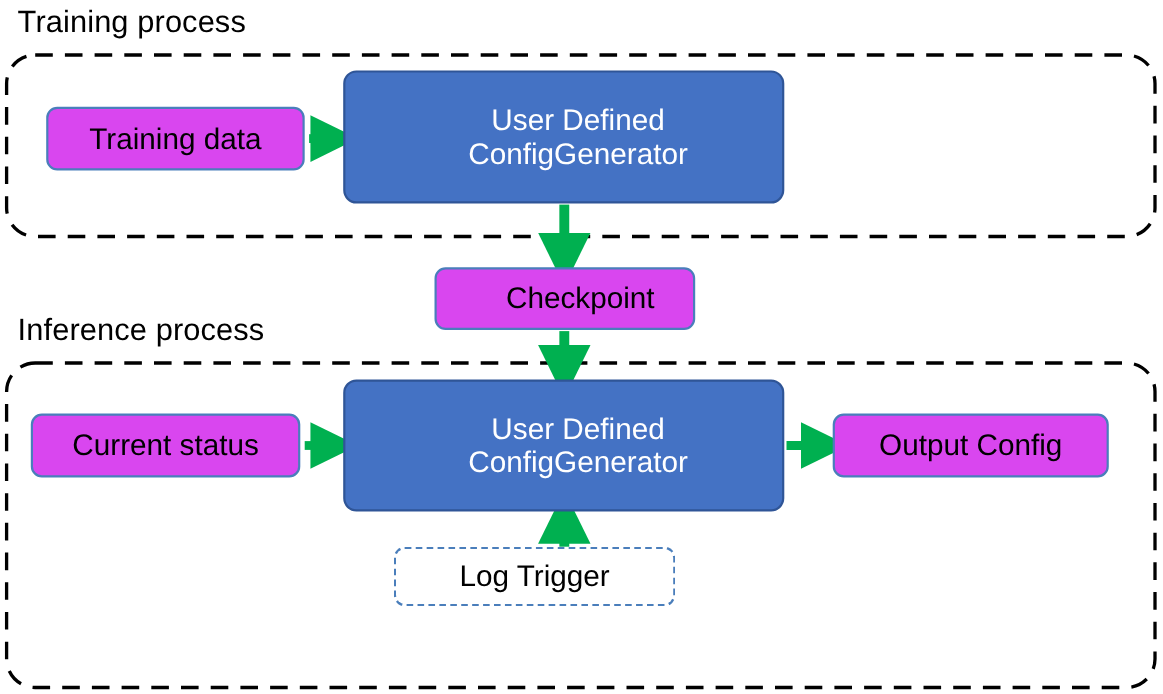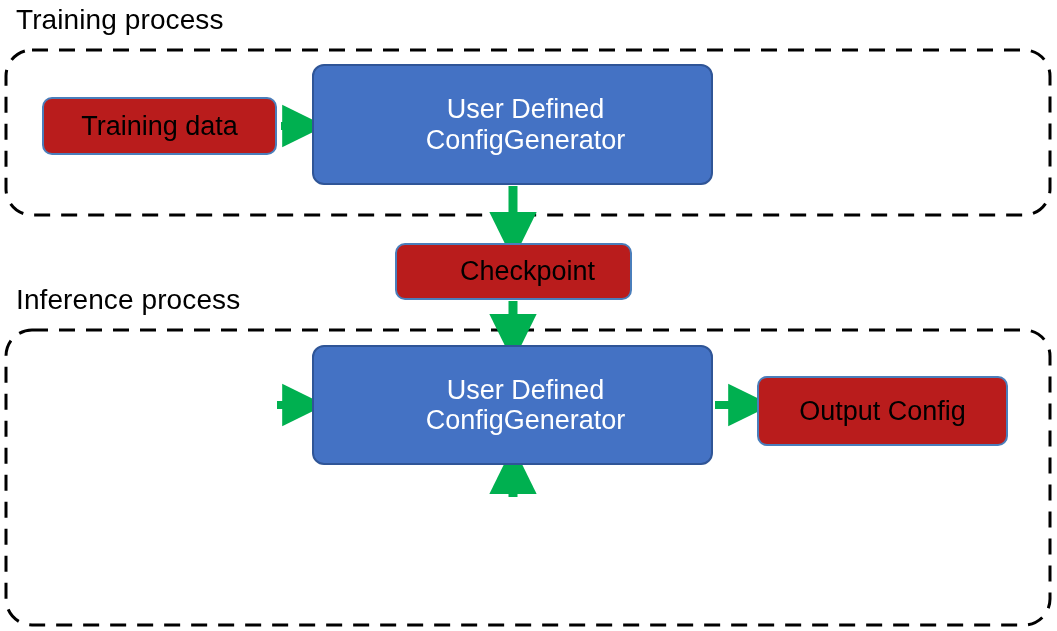--- a/index.html
+++ b/index.html
@@ -41,21 +41,21 @@
     position: absolute;
     box-sizing: border-box;
     display: flex;
     align-items: center;
     justify-content: center;
     text-align: center;
     line-height: 1.13;
   }
   
   .node-light {
-    background: #b91c1c;
+    background: #d946ef;
     border: 2px solid #4A7EBB;
     border-radius: 10px;
     color: #000000;
     font-size: 27px;
   }
   
   .node-process {
     background: #4472C4;
     border: 2px solid #2F5597;
     border-radius: 12px;
@@ -69,21 +69,21 @@
     border-radius: 10px;
     color: #000000;
     font-size: 27px;
   }
 
   #box-training-data   { left: 42px;  top: 97px;  width: 235px; height: 58px; }
   #box-udcg-training   { left: 312px; top: 64px;  width: 401px; height: 121px; }
   #box-checkpoint      { left: 395px; top: 243px; width: 237px; height: 57px; padding-left: 28px; }
   #box-current-status  { left: 28px;  top: 376px; width: 245px; height: 58px; }
   #box-udcg-inference  { left: 312px; top: 345px; width: 401px; height: 120px; }
-  #box-output-config   { left: 757px; top: 376px; width: 251px; height: 70px; }
+  #box-output-config   { left: 757px; top: 376px; width: 251px; height: 58px; }
   #box-log-trigger     { left: 358px; top: 497px; width: 256px; height: 54px; }
   #box-clock-trigger   { left: 430px; top: 551px; width: 265px; height: 52px; z-index: 3; }
 
   .node-label { pointer-events: none; }
   .node-multiline { white-space: pre-line; margin-left: 26px; }
 </style>
 </head>
 <body>
 
 <div id="canvas">
@@ -122,25 +122,31 @@
 
   <div class="node node-process" id="box-udcg-training">
     <span class="node-label node-multiline">User Defined
 ConfigGenerator</span>
   </div>
 
   <div class="node node-light" id="box-checkpoint">
     <span class="node-label">Checkpoint</span>
   </div>
 
+  <div class="node node-light" id="box-current-status">
+    <span class="node-label">Current status</span>
+  </div>
 
   <div class="node node-process" id="box-udcg-inference">
     <span class="node-label node-multiline">User Defined
 ConfigGenerator</span>
   </div>
 
   <div class="node node-light" id="box-output-config">
     <span class="node-label">Output Config</span>
   </div>
 
+  <div class="node node-trigger" id="box-log-trigger">
+    <span class="node-label">Log Trigger</span>
+  </div>
 
 
 </div>
 
 </body></html>

